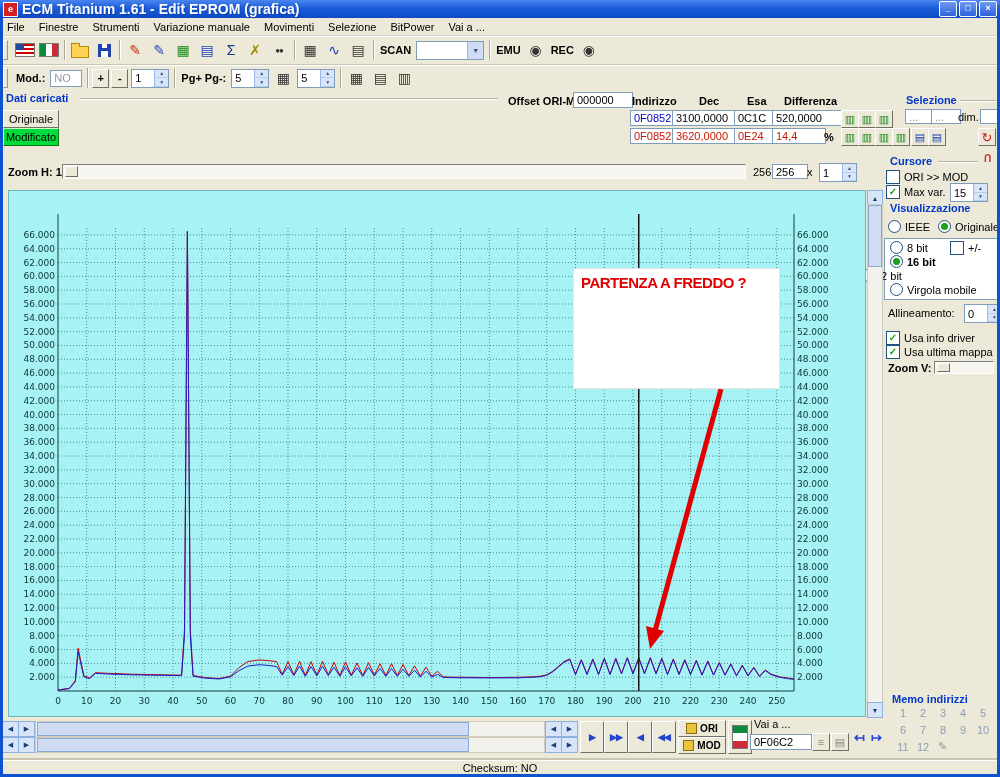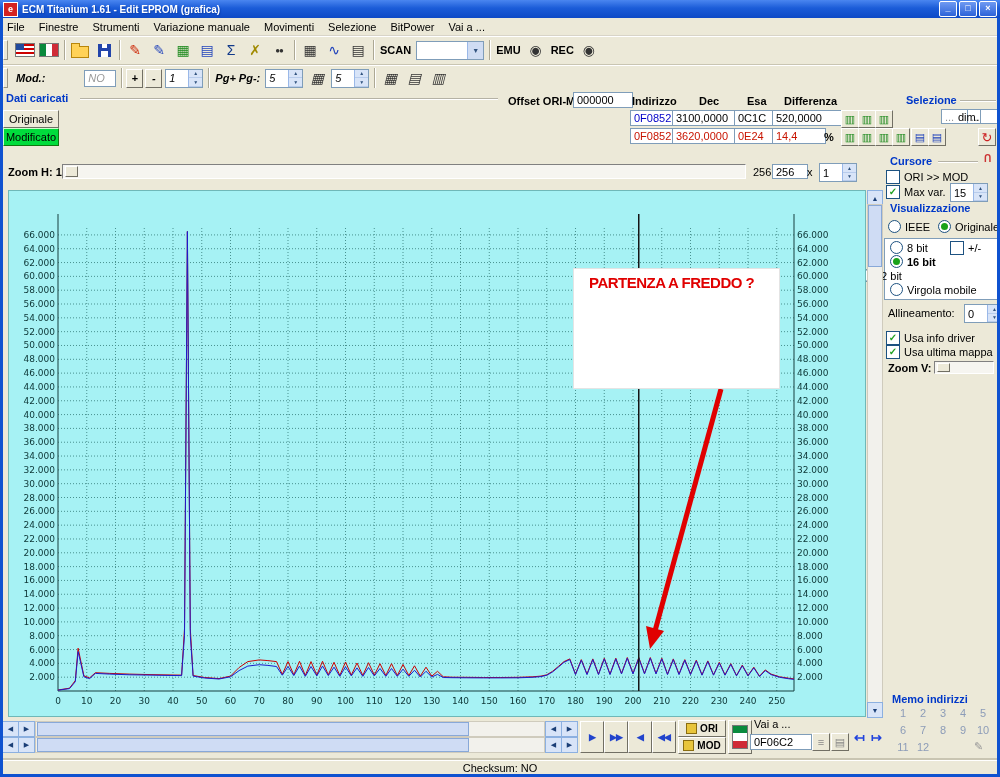--- a/index.html
+++ b/index.html
@@ -3,27 +3,27 @@
 <meta charset="utf-8">
 <style>
   html,body{margin:0;padding:0;background:#777;}
   body{font-family:"Liberation Sans",sans-serif;font-size:11px;color:#000;}
   .window{position:relative;width:1000px;height:777px;background:#ece9d8;overflow:hidden;}
   
   .bL,.bR,.bB{position:absolute;background:#0f52d0;z-index:60;}
   .bL{left:0;top:18px;bottom:0;width:3px}.bR{right:0;top:18px;bottom:0;width:3px}.bB{left:0;right:0;bottom:0;height:3px}
   .titlebar{height:18px;background:linear-gradient(180deg,#4a86f0 0%,#1b5cd8 45%,#0e4ac6 100%);display:flex;align-items:center;color:#fff;font-weight:bold;padding:0 3px;gap:4px;}
   .appicon{width:13px;height:13px;background:#d42222;color:#fff;font-size:9px;font-weight:bold;display:flex;align-items:center;justify-content:center;border:1px solid #fff;}
-  .title{flex:1;white-space:nowrap;text-shadow:1px 1px 1px #00339988;font-size:10px;}
+  .title{flex:1;white-space:nowrap;text-shadow:1px 1px 1px #00339988;font-size:14px;}
   .wbtns{display:flex;gap:2px;}
   .wbtn{width:16px;height:14px;background:linear-gradient(#6f9af2,#2d63d8);border:1px solid #fff;border-radius:2px;color:#fff;font-size:9px;line-height:12px;text-align:center;cursor:default;}
   .menubar{height:17px;background:#ece9d8;display:flex;align-items:center;border-bottom:1px solid #d8d4c8;}
   .mi{padding:1px 7px;}
   .toolbar{display:flex;align-items:center;background:#ece9d8;border-bottom:1px solid #c9c5b2;box-shadow:inset 0 1px #fff;}
-  .t1{height:28px;}.t2{height:26px;font-style:italic;}
+  .t1{height:28px;}.t2{height:26px;}
   .grip{width:3px;height:18px;margin:0 5px 0 3px;background:#ece9d8;border:1px solid #9a9685;border-top-color:#fff;border-left-color:#fff;}
   .tbtn{height:22px;min-width:22px;display:flex;align-items:center;justify-content:center;border:1px solid transparent;}
   .tsep{width:1px;height:20px;background:#aca894;box-shadow:1px 0 #fff;margin:0 3px;}
   .tlab{margin:0 3px;white-space:nowrap;}
   .bold{font-weight:bold;}
   .g{font-size:14px;}
   .g.red{color:#cc2200}.g.blue{color:#2244bb}.g.green{color:#1e8a1e}.g.navy{color:#123a8a}.g.olive{color:#a08a00}.g.dark{color:#333}
   .g.small{font-size:8px;letter-spacing:-1px;}
   .flag{width:18px;height:12px;border:1px solid #777;display:inline-block;position:relative;}
   .flag.us{background:repeating-linear-gradient(180deg,#c00 0 2px,#fff 2px 4px);}
@@ -60,31 +60,31 @@
   .wpanel{position:absolute;background:#fff;border:1px solid #7f9db9;}
   .slider{position:absolute;background:#f6f5f0;border:1px solid;border-color:#808080 #fff #fff #808080;}
   .slider .thumb{position:absolute;left:2px;top:1px;width:11px;bottom:1px;background:#ece9d8;border:1px solid;border-color:#fff #716f64 #716f64 #fff;}
   .sbtn{position:absolute;background:#d8e4f8;border:1px solid #8cb0e0;color:#1b3f77;font-size:7px;display:flex;align-items:center;justify-content:center;}
   .strack{position:absolute;background:#f2f1ec;border:1px solid #cfcbbd;}
   .sthumb{position:absolute;background:#cfdcf4;border:1px solid #88a8d8;}
   .navbtn{position:absolute;background:#ece9d8;border:1px solid;border-color:#fff #716f64 #716f64 #fff;color:#2244cc;font-size:9px;font-weight:bold;display:flex;align-items:center;justify-content:center;letter-spacing:-1px;}
   .chip{width:9px;height:9px;background:#e8c53c;border:1px solid #8a6d10;display:inline-block;margin-right:3px;}
   .memnum{position:absolute;width:18px;text-align:center;color:#8c9cb8;}
   .chartwrap{position:absolute;left:8px;top:101px;width:858px;height:527px;background:#a6f2f4;border:1px solid #6fb8b8;box-sizing:border-box;}
-  .anno{position:absolute;left:565px;top:78px;width:205px;height:119px;background:#fff;box-shadow:0 0 0 1px #e4e4e4;padding:5px 15px;box-sizing:border-box;font-weight:bold;font-size:15px;letter-spacing:-0.5px;z-index:5;}
+  .anno{position:absolute;left:565px;top:78px;width:205px;height:119px;background:#fff;box-shadow:0 0 0 1px #e4e4e4;padding:5px 7px;box-sizing:border-box;font-weight:bold;font-size:15px;letter-spacing:-0.5px;z-index:5;}
   #chart-svg{position:absolute;left:0;top:0;}
   #chart-svg .grid{stroke:#48918f;stroke-dasharray:1,2;stroke-width:1;}
   #chart-svg .axis{stroke:#173f3f;stroke-width:1;}
   #chart-svg text{font-family:"DejaVu Sans",sans-serif;font-size:9px;fill:#0c3535;}
   #chart-svg .xlab{text-anchor:middle;}
   #chart-svg .ylab.l{text-anchor:end;}
   #chart-svg .ylab.r{text-anchor:start;}
   .statusbar{position:absolute;left:0;bottom:3px;width:1000px;height:13px;background:#ece9d8;border-top:1px solid #fff;box-shadow:0 -2px #c9c5b2;display:flex;align-items:center;justify-content:center;}
   .magnet{color:#c33;font-weight:bold;transform:rotate(180deg);display:inline-block;font-size:10px;}
-  .greyel{color:#999;margin-left:36px;}
+  .greyel{color:#999;}
 </style>
 </head>
 <body>
 
 <div class="window">
   <div class="titlebar">
     <span class="appicon">e</span>
     <span class="title">ECM Titanium 1.61 - Edit EPROM (grafica)</span>
     <span class="wbtns">
       <span class="wbtn">_</span>

